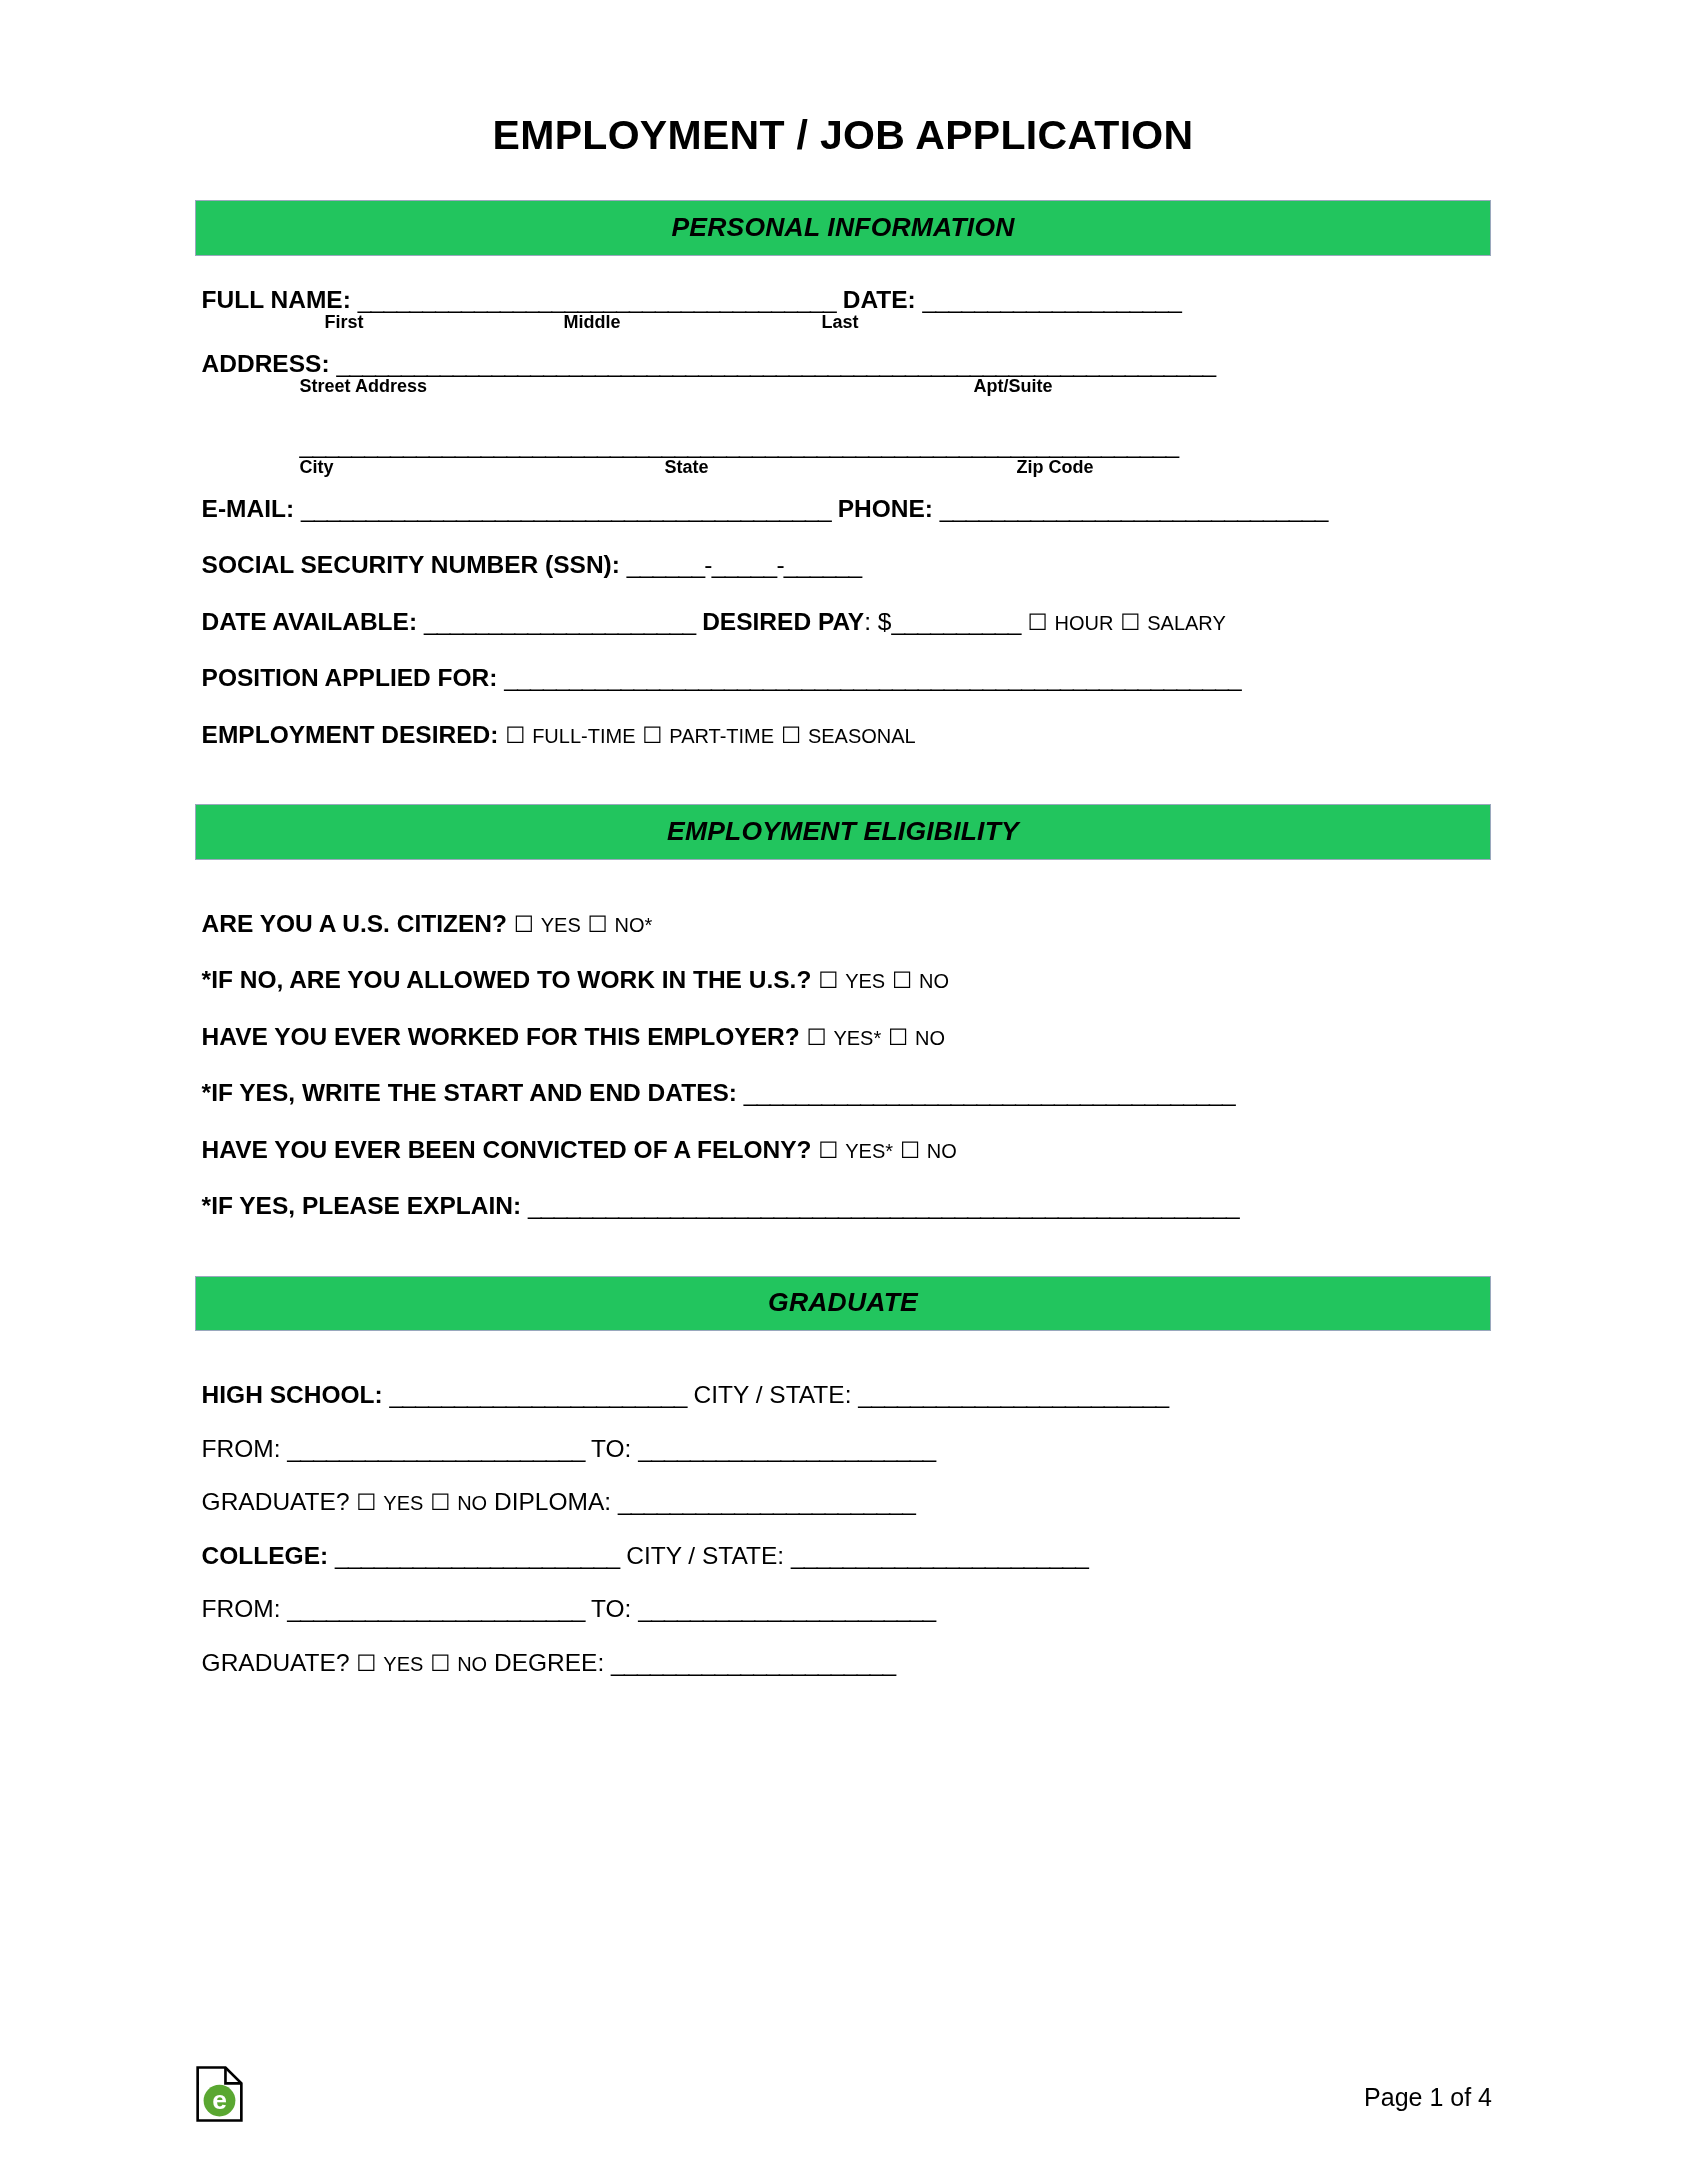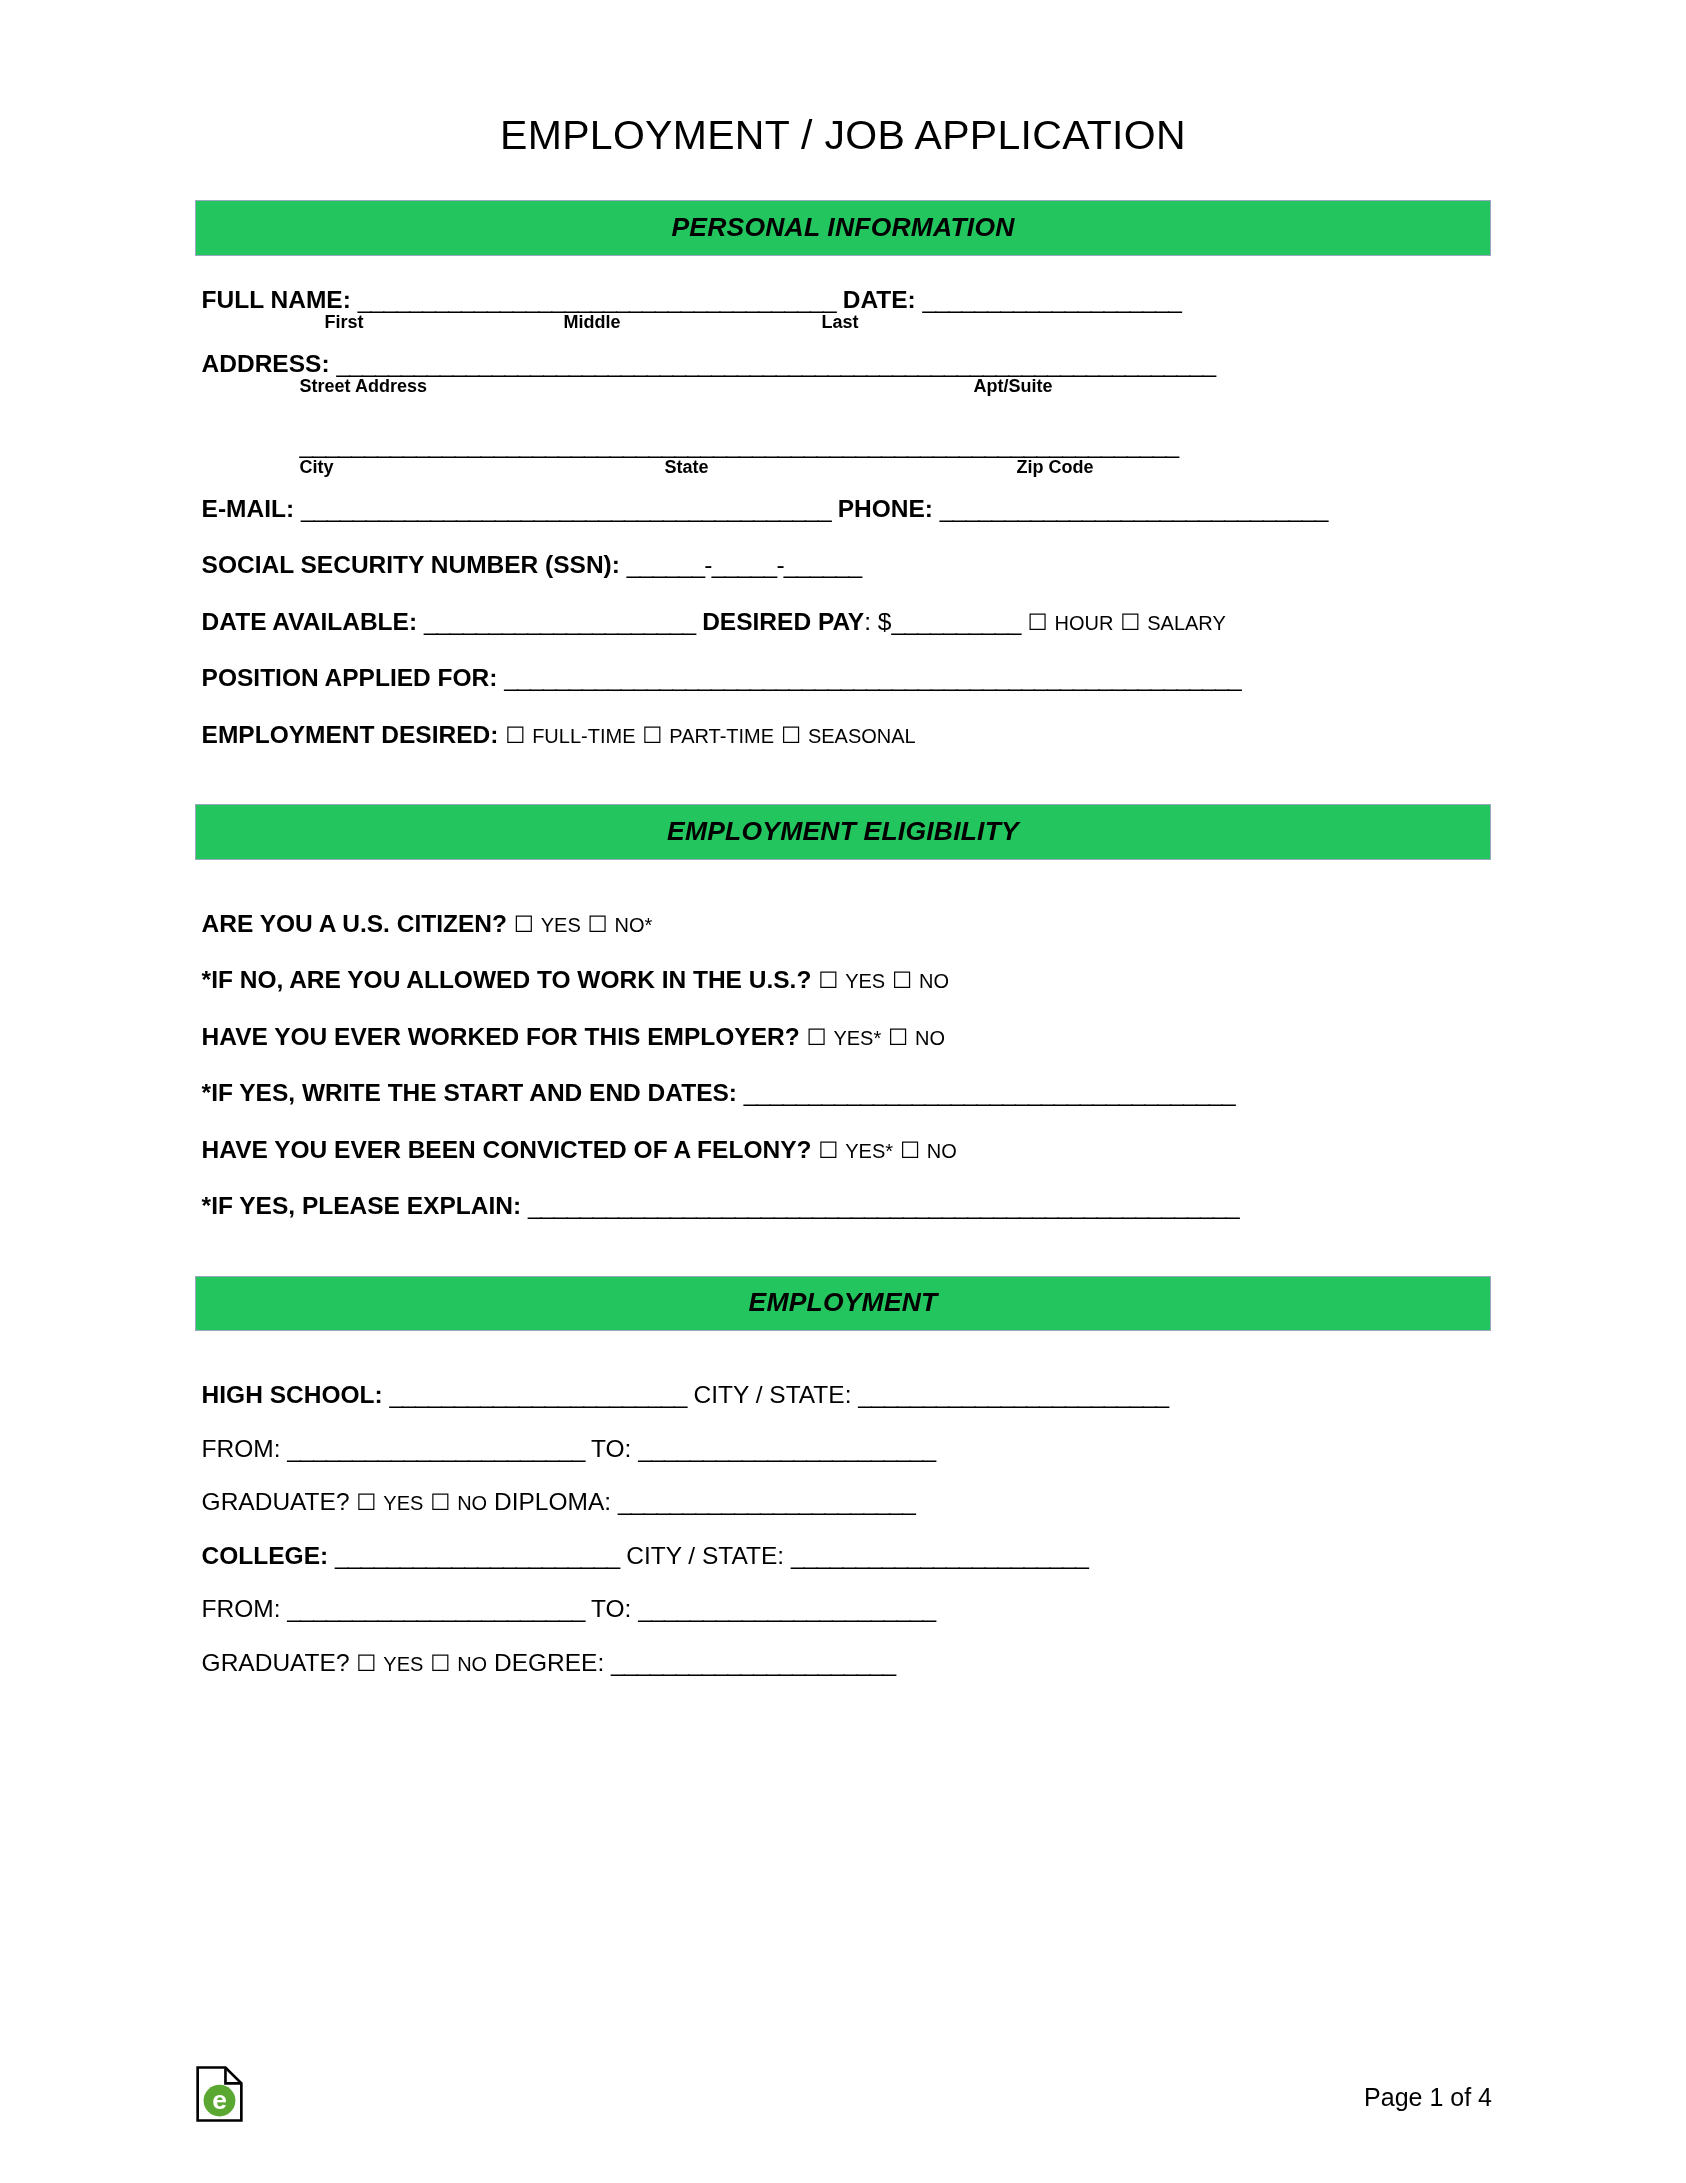--- a/index.html
+++ b/index.html
@@ -29,21 +29,21 @@
   }
   .content {
     position: absolute;
     left: 195px;
     top: 112px;
     width: 1296px;
   }
   .doc-title {
     text-align: center;
     font-size: 41px;
-    font-weight: normal;
+    font-weight: bold;
     letter-spacing: 0.3px;
     margin: 0 0 41px 0;
   }
   .section-bar {
     background: #22c55e;
     border: 0.7px solid #9aa8bd;
     text-align: center;
     font-size: 26.5px;
     font-weight: bold;
     padding: 10.6px 0 12px 0;
@@ -270,21 +270,21 @@
         <div style="height:32px;"></div>
 
         <div class="row">
           <span class="lbl">*IF YES, PLEASE EXPLAIN:</span>
           <span class="fill">_______________________________________________________</span>
         </div>
       </div>
 
       <div class="spacer-lg"></div>
 
-      <div class="section-bar">EMPLOYMENT</div>
+      <div class="section-bar">GRADUATE</div>
 
       <div class="block">
         <div style="height:52px;"></div>
 
         <div class="row">
           <span class="lbl">HIGH SCHOOL:</span>
           <span class="fill">_______________________</span>
           <span class="lbl-norm">CITY / STATE:</span>
           <span class="fill">________________________</span>
         </div>

